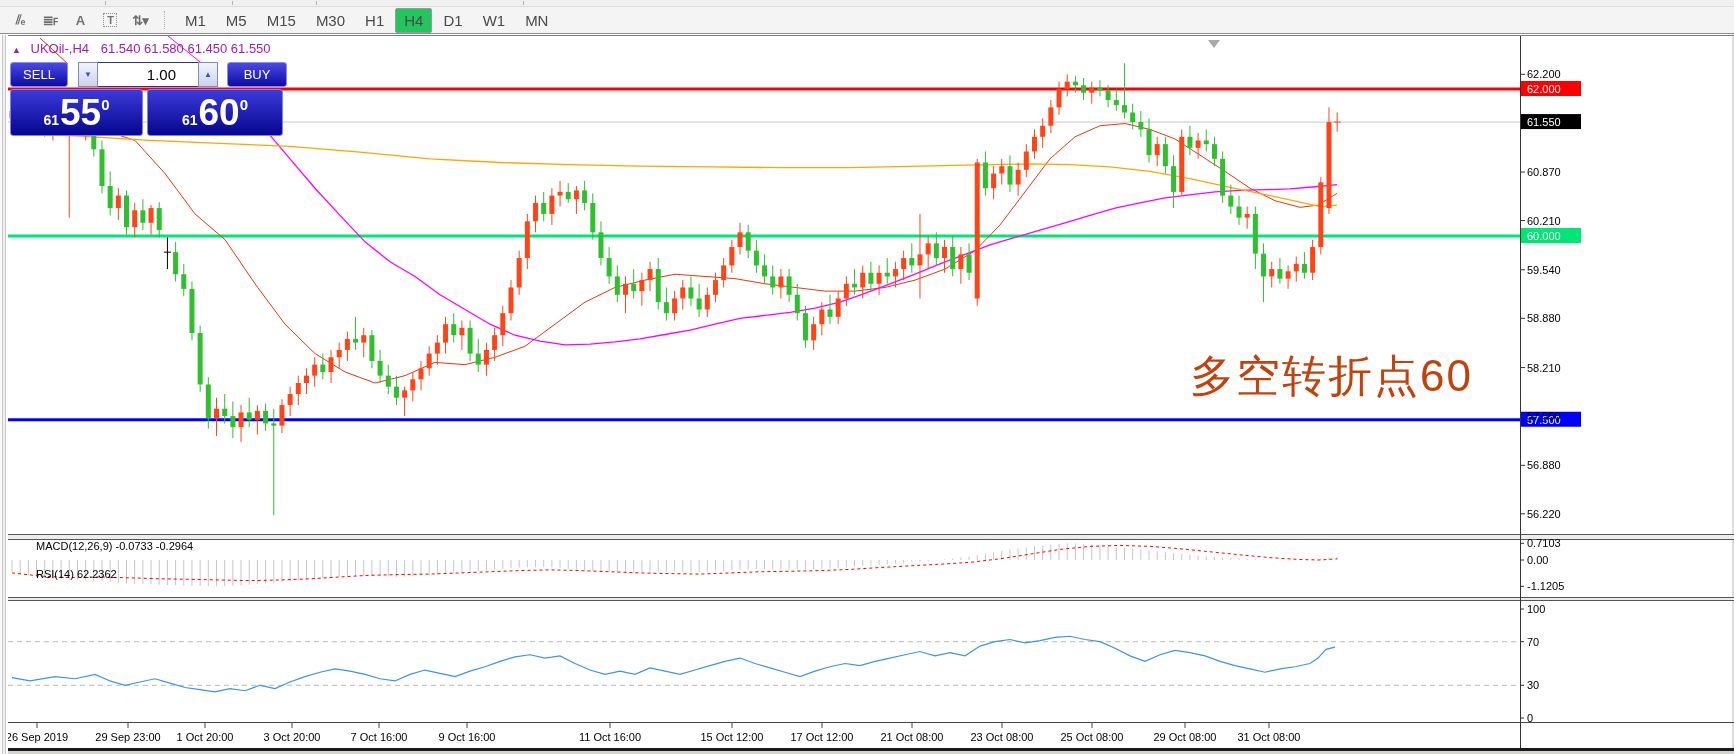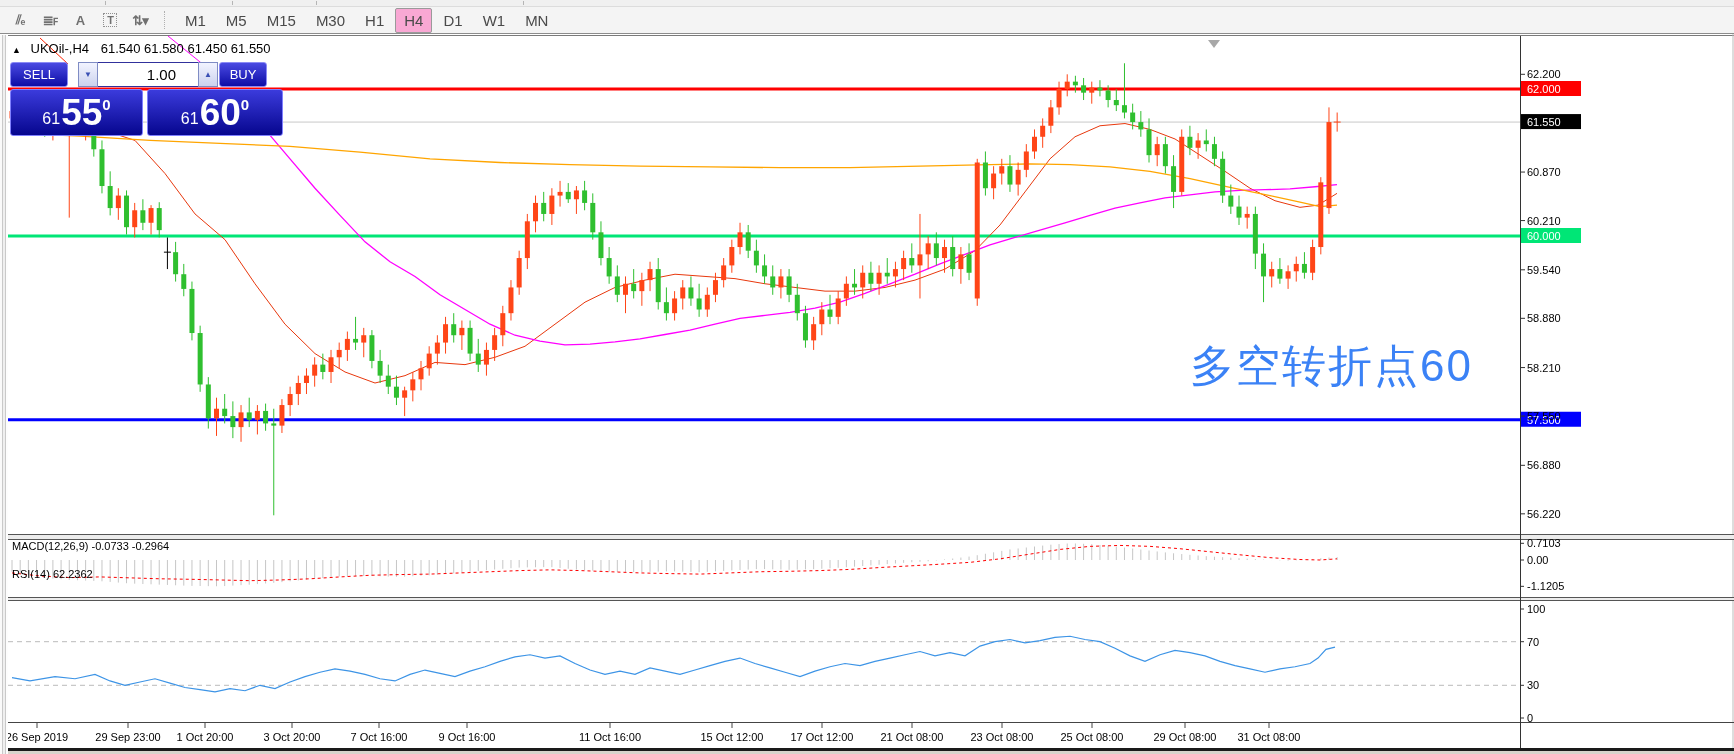--- a/index.html
+++ b/index.html
@@ -14,54 +14,54 @@
            border-bottom:1px solid #8c8c8c;display:flex;align-items:center;
            padding-left:8px;box-sizing:border-box;z-index:6;}
   .tool-btn{min-width:24px;height:20px;margin-right:6px;display:flex;align-items:center;
             justify-content:center;color:#707070;font-size:13px;font-weight:bold;
             letter-spacing:-1px;cursor:default;}
   .tool-btn.boxed span{border:1px dotted #909090;padding:0 3px;font-size:11px;}
   .tb-sep{width:1px;height:18px;border-left:1px dotted #b0b0b0;margin:0 10px 0 6px;}
   .tf-row{display:flex;align-items:center;}
   .tf-btn{padding:3px 8px;margin-right:2px;font-size:15px;color:#4a4a4a;
           border:1px solid transparent;border-radius:2px;cursor:default;}
-  .tf-btn.active{background:#f9a8d4;border-color:#9a9a9a;}
+  .tf-btn.active{background:#22c55e;border-color:#9a9a9a;}
 
   
   #chart-svg{position:absolute;left:0;top:0;z-index:1;}
   .left-strip{position:absolute;left:0;top:35px;width:8px;height:719px;z-index:2;
     background:linear-gradient(90deg,#fafafa 0 2px,#c9c9c9 2px 3px,#efefef 3px 5px,#c9c9c9 5px 6px,#fdfdfd 6px 8px);}
-  .chart-title{position:absolute;left:12px;top:41px;z-index:4;font-size:13px;color:#000000;
+  .chart-title{position:absolute;left:12px;top:41px;z-index:4;font-size:13px;color:#a21caf;
                white-space:nowrap;}
   .chart-title .marker{font-size:9px;margin-right:6px;}
-  .pane-label{position:absolute;z-index:4;font-size:11px;color:#000;white-space:nowrap;}
+  .pane-label{position:absolute;z-index:4;font-size:11px;color:#000;white-space:nowrap;margin-left:24px;}
   .annotation{position:absolute;left:1190px;top:337px;z-index:4;font-size:44px;
               letter-spacing:2px;white-space:nowrap;font-family:"Liberation Sans",sans-serif;}
 
   
   .trade-panel{position:absolute;left:10px;top:62px;z-index:5;width:280px;}
   .tp-row1{display:flex;align-items:stretch;height:25px;}
   .btn-trade{background:linear-gradient(#4a4ae2,#0d0da6);border:1px solid #8a8af5;
              border-radius:3px;color:#fff;font-size:13px;display:flex;align-items:center;
              justify-content:center;cursor:pointer;box-sizing:border-box;}
   .btn-sell{width:58px;margin-right:10px;}
-  .btn-buy{width:48px;margin-left:1px;}
+  .btn-buy{width:60px;margin-left:9px;}
   .spin{width:20px;background:linear-gradient(#f2f4ff,#ccd2ee);border:1px solid #7f8cc4;
         color:#3a50b4;font-size:8px;display:flex;align-items:center;justify-content:center;
         cursor:pointer;box-sizing:border-box;}
   .vol-input{width:100px;border:1px solid #31319c;border-left:none;border-right:none;
              text-align:right;font-size:15px;padding:0 22px 0 0;box-sizing:border-box;
              font-family:"Liberation Sans",sans-serif;}
   .tp-row2{display:flex;margin-top:2px;height:47px;}
   .big-btn{background:linear-gradient(#3b3bdc,#06068e);border:1px solid #8080ff;border-radius:3px;
            color:#fff;display:flex;align-items:center;justify-content:center;cursor:pointer;
            box-sizing:border-box;}
   .big-sell{width:133px;margin-right:4px;}
   .big-buy{width:136px;}
-  .big-btn .pfx{font-size:16px;font-weight:normal;align-self:flex-end;margin-bottom:7px;margin-right:1px;margin-top:32px;}
+  .big-btn .pfx{font-size:14px;font-weight:bold;align-self:flex-end;margin-bottom:7px;margin-right:1px;margin-top:32px;}
   .big-btn .big{font-size:37px;font-weight:bold;line-height:1;}
   .big-btn .sup{font-size:15px;font-weight:bold;align-self:flex-start;margin-top:6px;}
 </style>
 </head>
 <body>
 
 <svg id="chart-svg" width="1734" height="754" viewBox="0 0 1734 754">
     <rect x="0" y="35" width="1734" height="719" fill="#ffffff"></rect>
     <line x1="0" y1="35.5" x2="1734" y2="35.5" stroke="#7a7a7a"></line>
     <line x1="1733" y1="0" x2="1733" y2="754" stroke="#bbbbbb"></line>
@@ -721,13 +721,13 @@
       <span class="pfx">61</span>
       <span class="big">60</span>
       <span class="sup">0</span>
     </div>
   </div>
 </div>
 
 <div class="pane-label" style="left:12px;top:540px">MACD(12,26,9) -0.0733 -0.2964</div>
 <div class="pane-label" style="left:12px;top:568px">RSI(14) 62.2362</div>
 
-<div class="annotation" style="color: #3b82f6;">多空转折点60</div>
+<div class="annotation" style="color: #c2410c; margin-top: 10px;">多空转折点60</div>
 
 </body></html>

